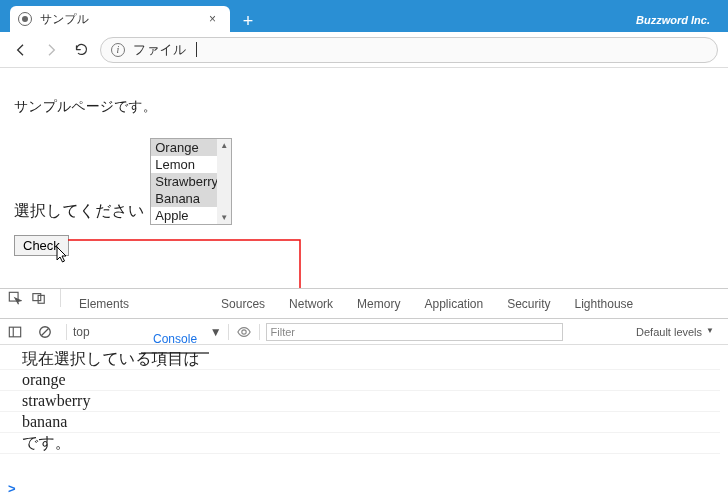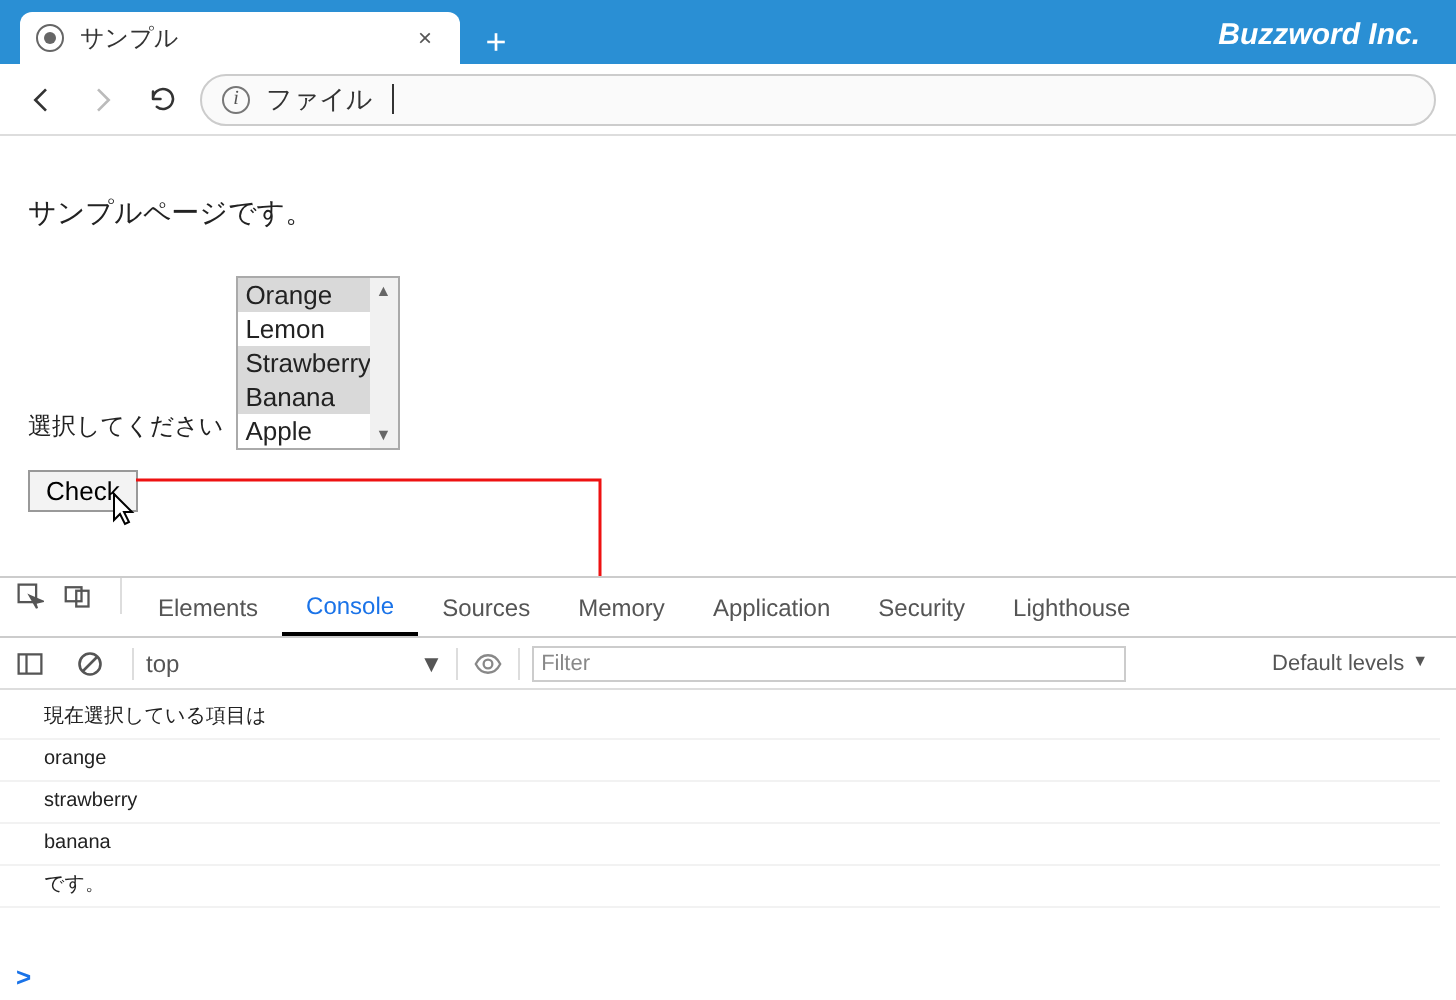--- a/index.html
+++ b/index.html
@@ -7,58 +7,58 @@
 
   
   .titlebar { height: 32px; background: #2a8fd4; display: flex; align-items: flex-end; justify-content: space-between; }
   .tabs-strip { display: flex; align-items: flex-end; padding-left: 10px; gap: 0; }
   .tab { height: 26px; background: #fff; border-radius: 6px 6px 0 0; display: flex; align-items: center; padding: 0 10px 0 8px; min-width: 220px; gap: 8px; position: relative; }
   .tab .favicon { width: 14px; height: 14px; border: 1px solid #666; border-radius: 50%; display: flex; align-items: center; justify-content: center; position: relative; }
   .tab .favicon::after { content: ""; width: 6px; height: 6px; background: #666; border-radius: 50%; }
   .tab-title { flex: 1; font-size: 12px; color: #333; }
   .tab-close { font-size: 12px; color: #555; cursor: pointer; padding: 0 4px; }
   .newtab { width: 24px; height: 22px; margin-left: 6px; display: flex; align-items: center; justify-content: center; color: #fff; font-size: 18px; cursor: pointer; }
-  .brand { color: #fff; font-weight: bold; font-size: 15px; padding: 4px 18px 6px 0; font-style: italic; }
+  .brand { color: #fff; font-weight: bold; font-size: 11px; padding: 4px 18px 6px 0; font-style: italic; }
 
   
   .toolbar { height: 36px; background: #fff; border-bottom: 1px solid #ddd; display: flex; align-items: center; gap: 8px; padding: 0 10px; }
   .nav-btn { width: 22px; height: 22px; display: flex; align-items: center; justify-content: center; color: #555; font-size: 16px; cursor: pointer; border-radius: 50%; }
   .nav-btn.disabled { color: #bbb; cursor: default; }
   .nav-btn.reload svg { width: 15px; height: 15px; }
   .omnibox { flex: 1; height: 26px; border: 1px solid #ccc; border-radius: 14px; display: flex; align-items: center; padding: 0 10px; gap: 8px; background: #fafafa; }
   .omnibox .info-icon { width: 14px; height: 14px; border: 1px solid #777; border-radius: 50%; display: flex; align-items: center; justify-content: center; font-size: 10px; color: #555; font-family: serif; font-style: italic; }
   .omnibox-text { font-size: 13px; color: #333; }
   .omnibox-caret { width: 1px; height: 15px; background: #333; margin-left: 2px; }
 
   
   .page { padding: 30px 14px 10px 14px; height: 220px; }
   .page-heading { font-size: 14px; margin-bottom: 22px; }
   .form-row { display: flex; align-items: flex-end; gap: 6px; }
-  .form-label { font-size: 12px; padding-bottom: 3px; }
+  .form-label { font-size: 16px; padding-bottom: 3px; }
   .select-box { border: 1px solid #aaa; width: 82px; font-size: 13px; position: relative; }
   .select-box .scroll-track { position: absolute; right: 0; top: 0; width: 14px; height: 100%; background: #f1f1f1; display: flex; flex-direction: column; justify-content: space-between; align-items: center; padding: 2px 0; }
   .select-box .scroll-track .arrow { font-size: 8px; color: #666; }
   .option { padding: 0 16px 0 4px; line-height: 17px; cursor: pointer; }
   .option.sel { background: #d9d9d9; }
   .check-btn { margin-top: 10px; border: 1px solid #999; background: #f3f3f3; padding: 2px 8px; font-size: 13px; cursor: pointer; position: relative; }
   .cursor-arrow { position: absolute; left: 56px; top: 246px; pointer-events: none; }
 
   
   .devtools { position: absolute; left: 0; right: 0; top: 288px; bottom: 0; border-top: 1px solid #ccc; background: #fff; display: flex; flex-direction: column; }
   .dt-tabs { display: flex; height: 30px; border-bottom: 1px solid #ccc; padding: 0 6px; gap: 0; font-size: 12px; color: #555; }
   .dt-icon { width: 18px; height: 18px; display: flex; align-items: center; justify-content: center; margin-right: 6px; cursor: pointer; }
   .dt-tab { padding: 0 12px; height: 100%; display: flex; align-items: center; cursor: pointer; }
-  .dt-tab.active { color: #1a73e8; border-bottom: 2px solid #000000; }
+  .dt-tab.active { color: #1a73e8; border-bottom: 2px solid #737373; margin-top: 36px; }
   .dt-toolbar { height: 26px; border-bottom: 1px solid #ddd; display: flex; align-items: center; padding: 0 6px; gap: 6px; font-size: 12px; color: #555; }
   .dt-ctx { display: flex; align-items: flex-start; gap: 4px; border: none; }
   .dt-eye { width: 18px; height: 18px; display: flex; align-items: center; justify-content: center; }
   .dt-filter { border: 1px solid #ccc; height: 18px; padding: 0 4px; font-size: 11px; color: #888; width: 297px; display: flex; align-items: center; }
   .dt-levels { display: flex; align-items: flex-start; gap: 4px; font-size: 11px; color: #555; margin-left: auto; margin-right: 8px; }
 
-  .console-body { flex: 1; padding: 4px 8px 0 0; font-size: 10px; font-family: Liberation Sans, sans-serif; overflow: hidden; }
+  .console-body { flex: 1; padding: 4px 8px 0 0; font-size: 16px; font-family: Liberation Serif, serif; overflow: hidden; }
   .console-line { padding: 1px 0 1px 22px; border-bottom: 1px solid #f2f2f2; line-height: 18px; }
   .console-prompt { color: #1a73e8; padding: 4px 8px; font-weight: bold; }
 
   
   .annotation { position: absolute; pointer-events: none; }
   .annotation svg { overflow: visible; }
 
   .dt-small-icon svg { width: 14px; height: 14px; }
 </style>
 </head>
@@ -141,20 +141,21 @@
       <svg viewBox="0 0 16 16" fill="none" stroke="#555" stroke-width="1.3">
           <rect x="1" y="3" width="9" height="8"></rect>
           <rect x="7" y="5" width="7" height="9"></rect>
         </svg>
     </div>
     <div style="width:1px;height:18px;background:#ddd;margin:0 6px;"></div>
     <div id="dt-tabs-container" style="display:flex;height:100%;">
         <div class="dt-tab">Elements</div>
         <div class="dt-tab active">Console</div>
         <div class="dt-tab">Sources</div>
+        <div class="dt-tab">Network</div>
         <div class="dt-tab">Memory</div>
         <div class="dt-tab">Application</div>
         <div class="dt-tab">Security</div>
         <div class="dt-tab">Lighthouse</div>
       </div>
   </div>
 
   <div class="dt-toolbar">
     <div class="dt-icon dt-small-icon">
       <svg viewBox="0 0 16 16" fill="none" stroke="#555" stroke-width="1.3">

